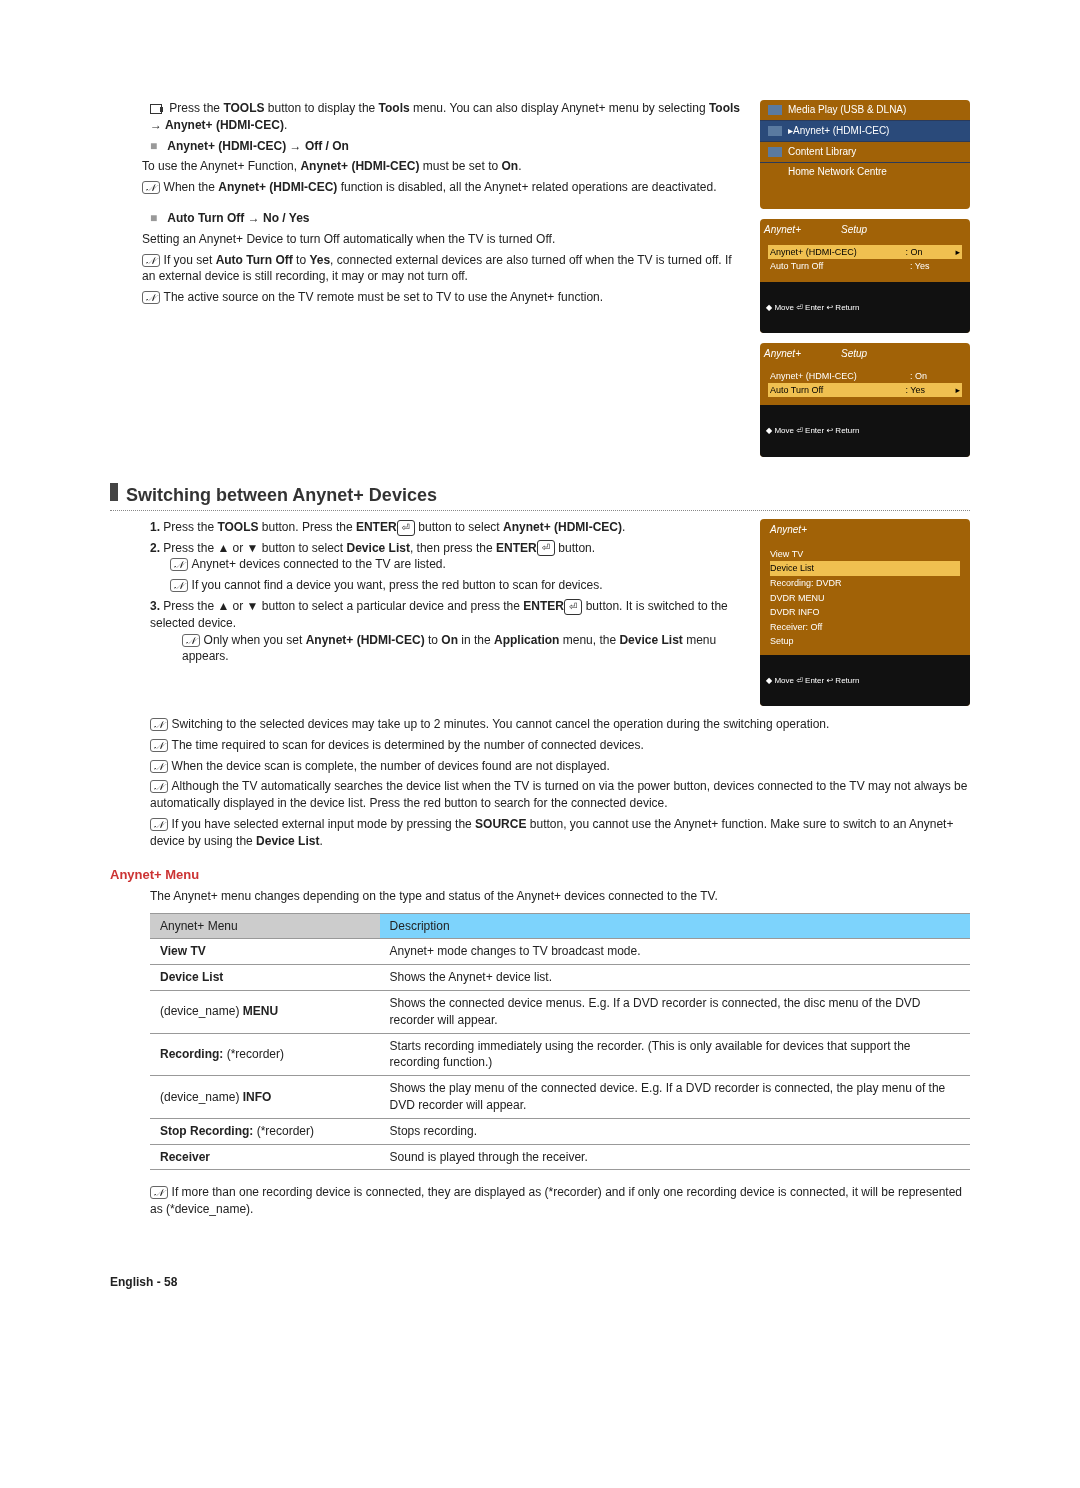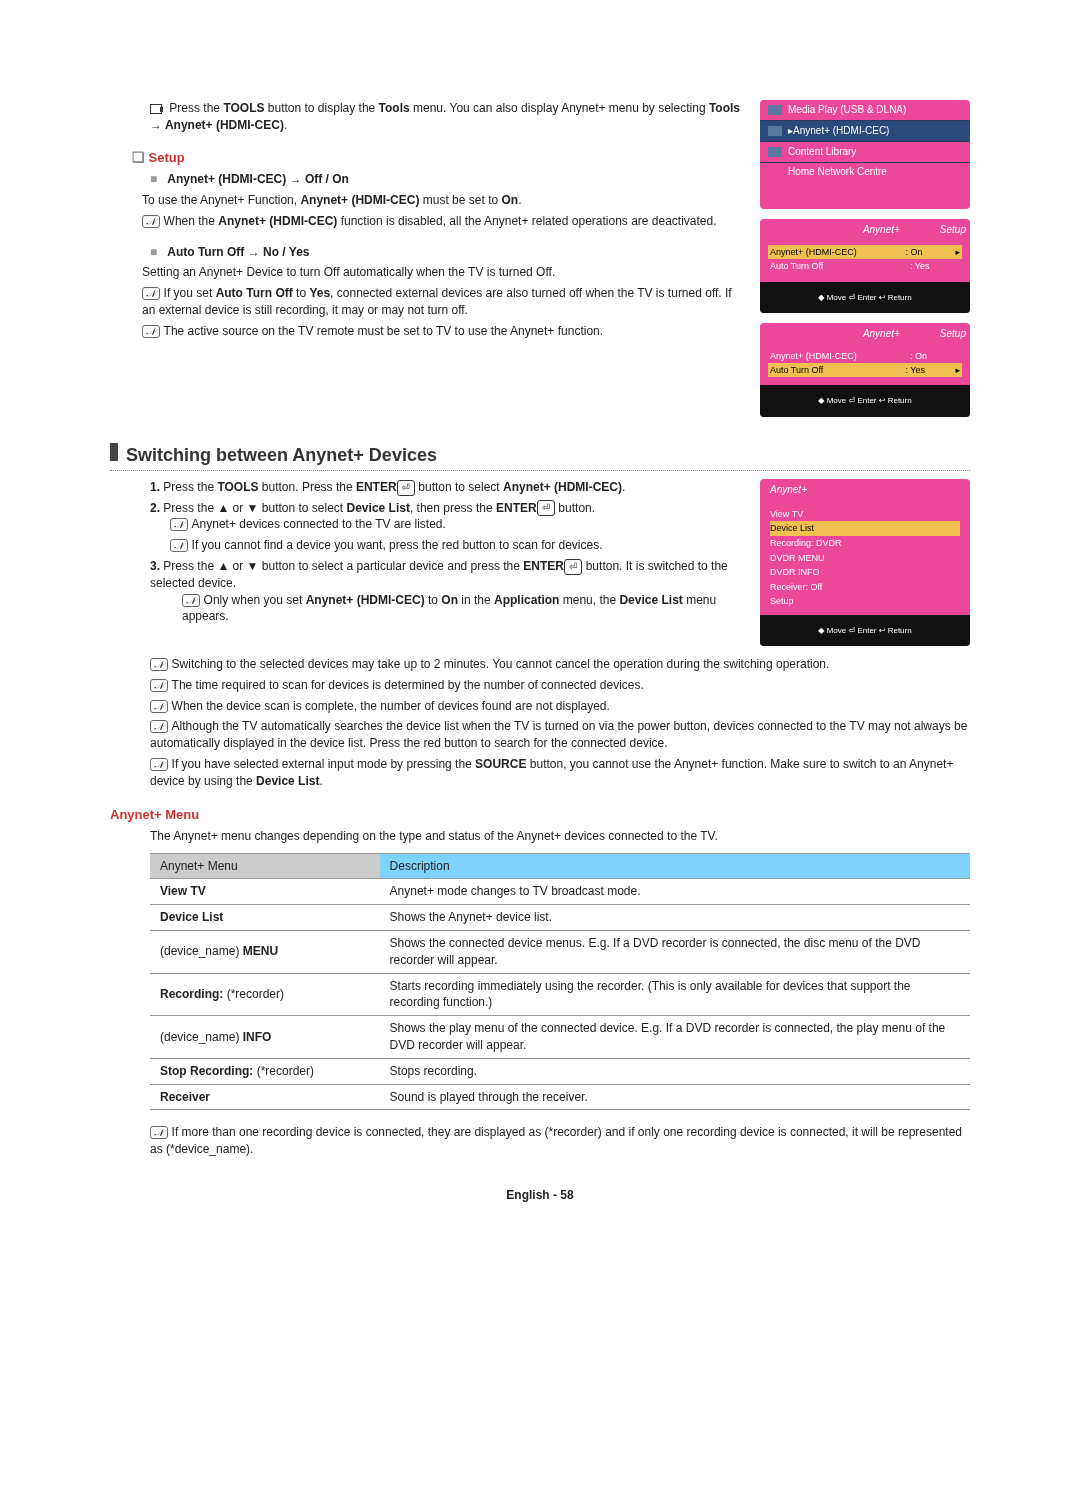--- a/index.html
+++ b/index.html
@@ -10,38 +10,38 @@
 .heading h2{font-size:18px;font-weight:bold;color:#333}
 .indent1{margin-left:40px;margin-bottom:4px}
 .indent2{margin-left:32px;margin-bottom:4px}
 .cb{font-size:14px;color:#888;margin-right:4px}
 .subhead{font-weight:bold;color:#c33;font-size:13px;margin:14px 0 4px 22px}
 .bullet-sq{color:#999;margin-right:10px}
 .noteicon{border:1px solid #666;border-radius:3px;padding:0 3px;font-size:10px;margin-right:4px;font-style:italic}
 .twocol{display:flex;gap:14px}
 .leftcol{flex:1}
 .rightcol{width:210px;flex-shrink:0}
-.osd{background:#ec4899;color:#fff;border-radius:4px;margin-bottom:10px;font-size:10px;overflow:hidden}
+.osd{background:#a16207;color:#fff;border-radius:4px;margin-bottom:10px;font-size:10px;overflow:hidden}
 .osd-tab{display:flex;align-items:center;padding:3px 8px;border-bottom:1px solid #2a3a5a}
 .osd-tab.sel{background:#2a4a7a}
 .osd-tab .ticon{width:14px;height:10px;background:#5a7aa0;margin-right:6px}
 .osd-body{padding:4px 8px 8px 8px}
-.osd-title{text-align:right;padding:4px;font-style:italic}
+.osd-title{text-align:left;padding:4px;font-style:italic}
 .osd-row{display:flex;padding:1px 2px;font-size:9px;align-items:center}
 .osd-row.hl{background:#f0c050;color:#000;height:14px}
 .osd-row span:first-child{flex:1}
 .osd-row span:nth-child(2){width:50px}
-.osd-foot{text-align:center;padding:10px 6px;font-size:8px;background:#111}
+.osd-foot{text-align:left;padding:20px 6px;font-size:8px;background:#111}
 .osd-list{padding:6px 10px}
 .osd-list div{padding:1px 0;font-size:9px}
 .osd-list .hl2{background:#f0c050;color:#000}
 table.menu{width:100%;border-collapse:collapse;margin:8px 0 8px 40px;font-size:12px}
 table.menu td,table.menu th{border-top:1px solid #999;border-bottom:1px solid #999;padding:4px 10px;text-align:left;vertical-align:middle}
 table.menu th{background:#ddd;font-weight:normal}
-.footer{text-align:center;font-size:12px;margin-top:29px}
+.footer{text-align:left;font-size:12px;margin-top:56px}
 .toolicon{width:12px;height:10px;border:1px solid #333;display:inline-block;vertical-align:middle;margin-right:4px;position:relative}
 .toolicon::after{content:'';position:absolute;width:3px;height:5px;background:#333;right:-2px;top:2px}
 .enterbtn{display:inline-block;border:1px solid #333;border-radius:3px;padding:0 4px;font-size:10px;vertical-align:middle}
 ol{list-style:none}
 ol li{margin-bottom:4px}
 .mt{margin-top:14px}
 .red2{color:#c33;font-weight:bold;font-size:13px}
 </style>
 </head>
 <body>
@@ -50,21 +50,20 @@
 
 
 <div class="twocol">
 <div class="leftcol">
 
 <div class="indent1">
   <span class="toolicon"></span>
   <span>Press the </span><b>TOOLS</b><span> button to display the </span><b>Tools</b><span> menu. You can also display Anynet+ menu by selecting </span><b>Tools → Anynet+ (HDMI-CEC)</b>.
 </div>
 
-<div class="subhead"><span class="cb">❏</span><span>Setup</span></div>
 
 <div class="indent1"><span class="bullet-sq">■</span><b>Anynet+ (HDMI-CEC) → Off / On</b></div>
 <div class="indent2"><span>To use the Anynet+ Function, </span><b>Anynet+ (HDMI-CEC)</b><span> must be set to </span><b>On</b>.</div>
 <div class="indent2"><span class="noteicon">𝒩</span><span>When the </span><b>Anynet+ (HDMI-CEC)</b><span> function is disabled, all the Anynet+ related operations are deactivated.</span></div>
 
 <div class="indent1 mt"><span class="bullet-sq">■</span><b>Auto Turn Off → No / Yes</b></div>
 <div class="indent2">Setting an Anynet+ Device to turn Off automatically when the TV is turned Off.</div>
 <div class="indent2"><span class="noteicon">𝒩</span><span>If you set </span><b>Auto Turn Off</b><span> to </span><b>Yes</b><span>, connected external devices are also turned off when the TV is turned off. If an external device is still recording, it may or may not turn off.</span></div>
 <div class="indent2"><span class="noteicon">𝒩</span><span>The active source on the TV remote must be set to TV to use the Anynet+ function.</span></div>
 

